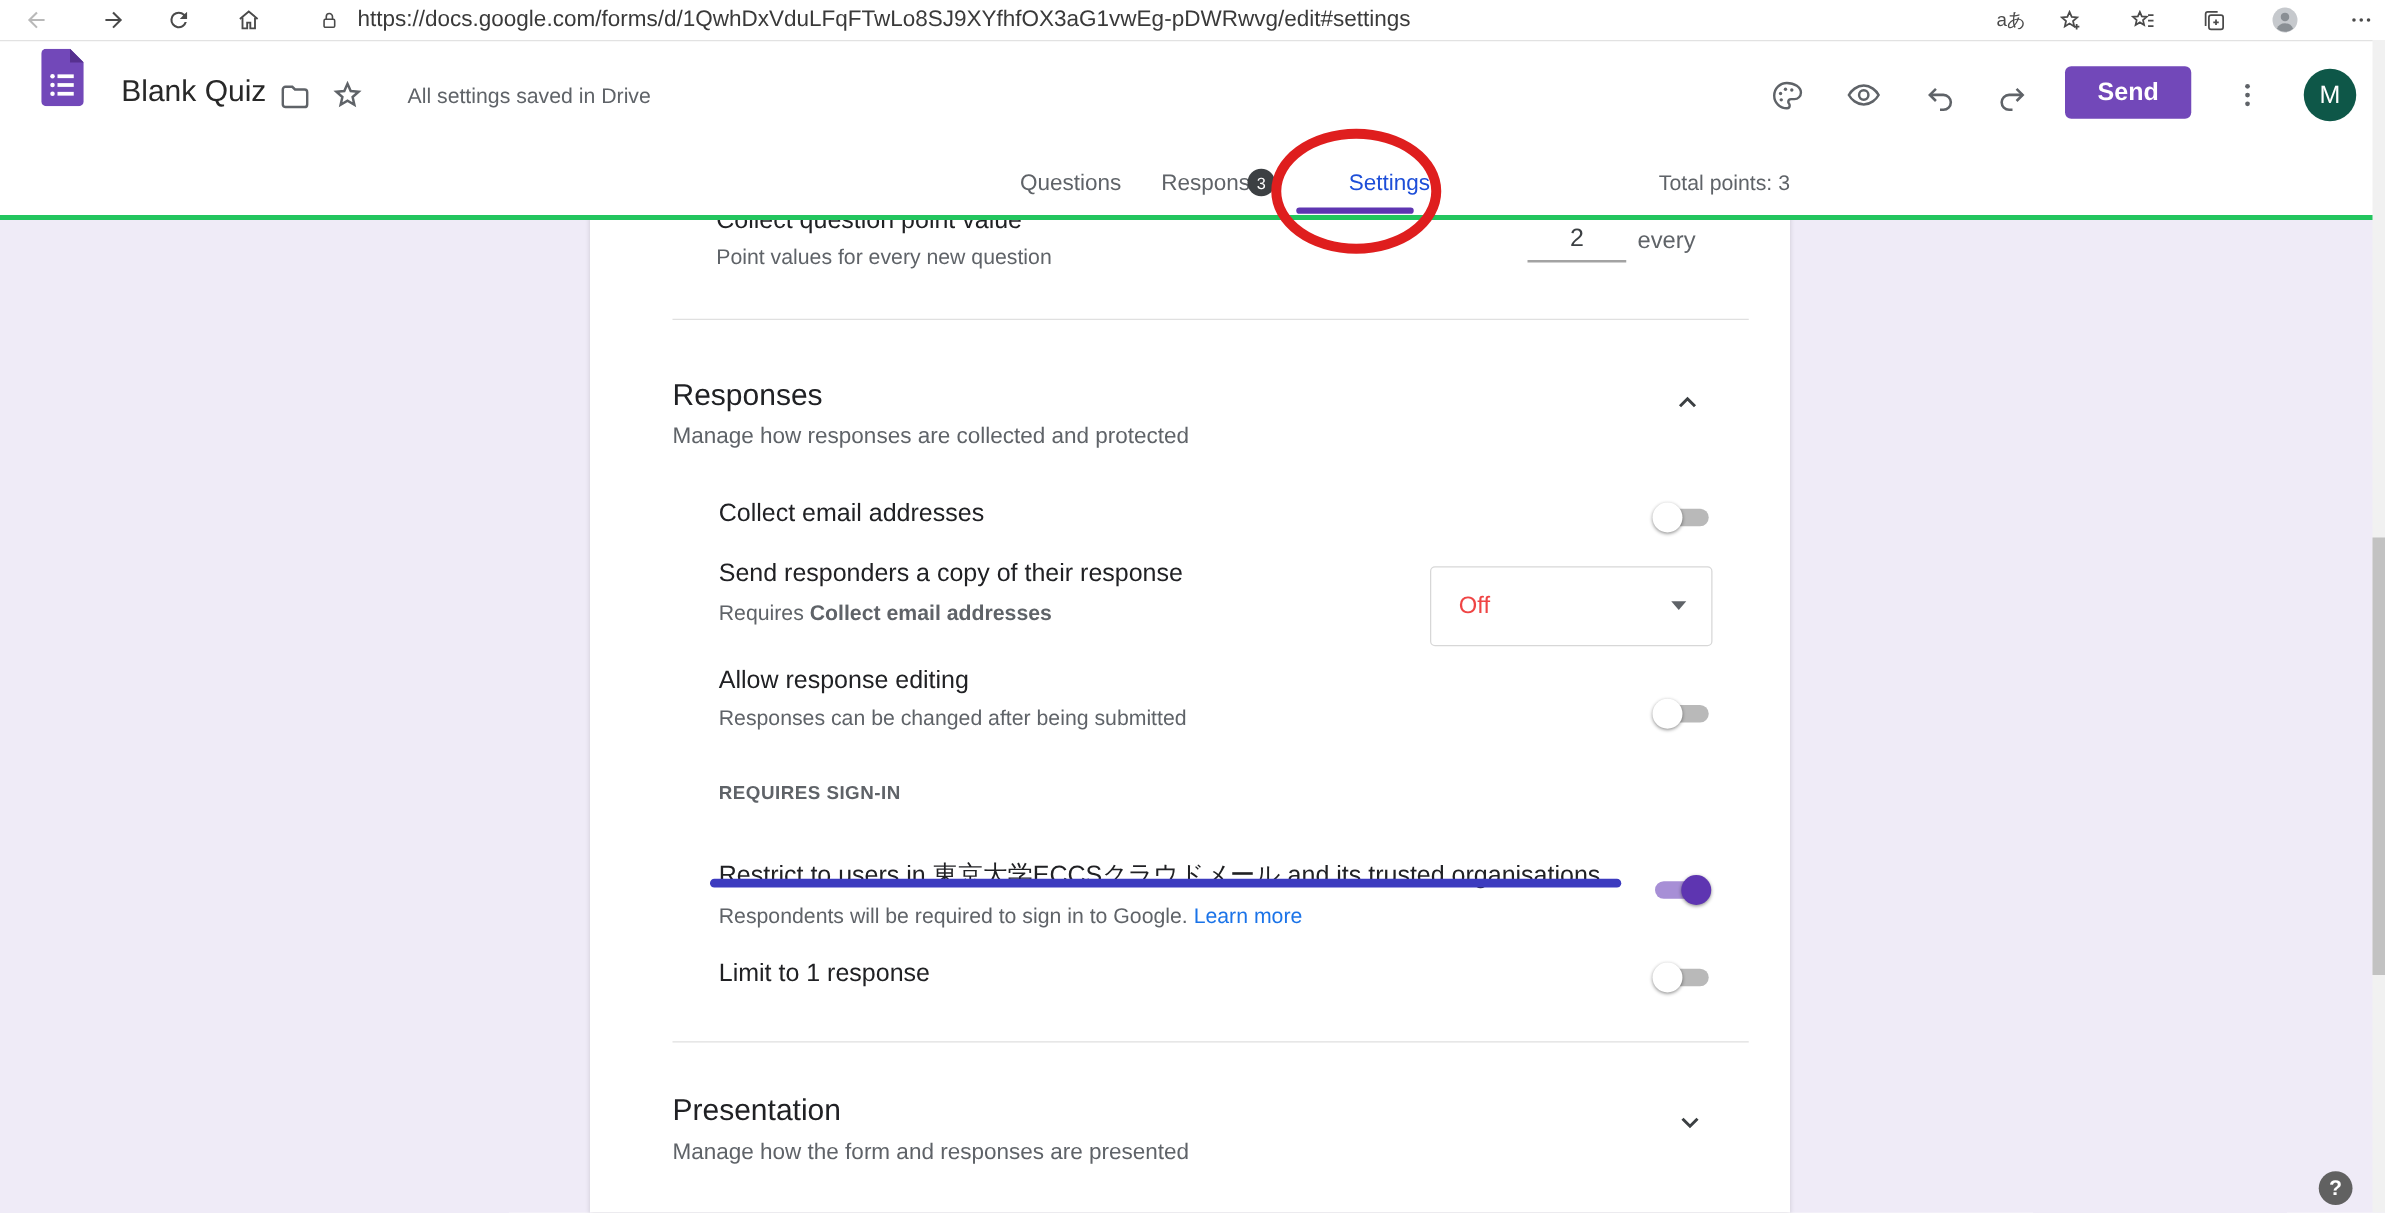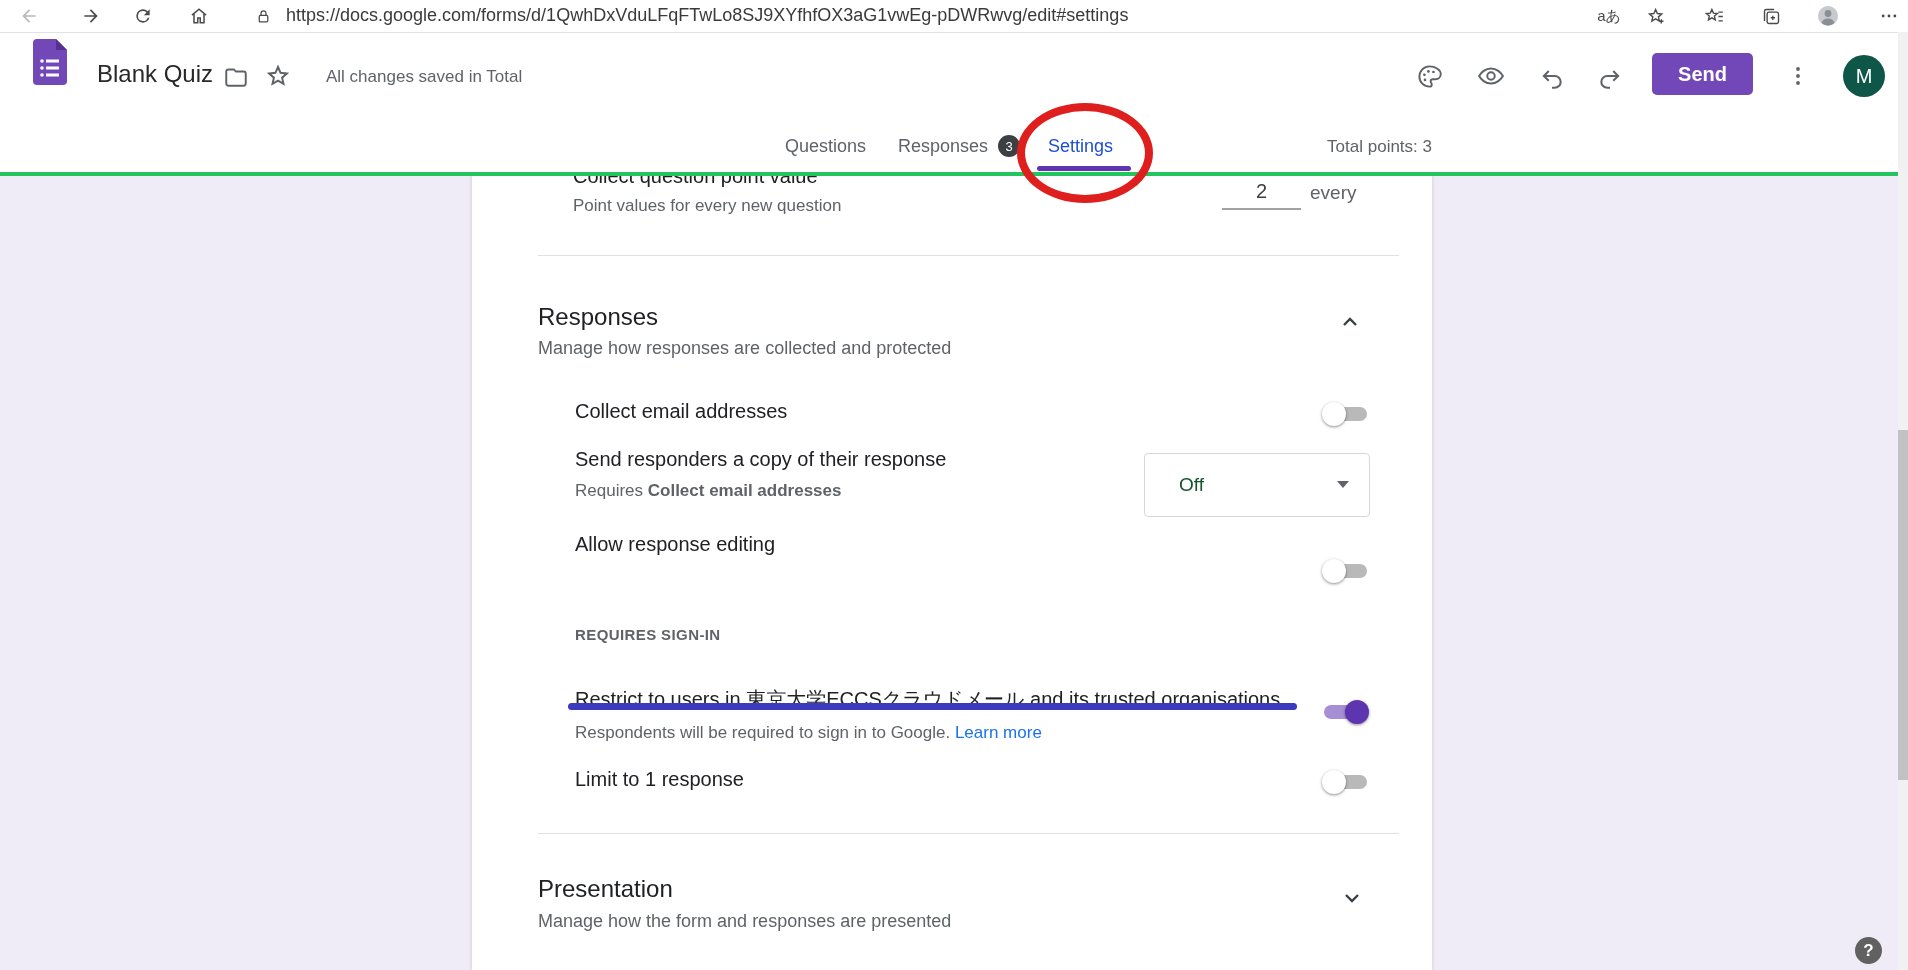--- a/index.html
+++ b/index.html
@@ -18,21 +18,21 @@
   
   #app-header{left:0;top:32px;width:1908px;height:140px;background:#fff;border-bottom:4px solid #22c55e;z-index:5;}
   #forms-logo{left:33px;top:7px;}
   #form-title{left:97px;top:28px;font-size:24px;color:#282828;}
   .hdr-icon{color:#5f6368;width:28px;height:28px;display:flex;align-items:center;justify-content:center;}
   #saved-status{left:326px;top:35px;font-size:17px;color:#5f6368;}
   #send-button{left:1652px;top:21px;width:101px;height:42px;background:#7248b9;border-radius:5px;
                color:#fff;font-size:20px;font-weight:bold;display:flex;align-items:center;justify-content:center;}
   #avatar{left:1843px;top:23px;width:42px;height:42px;border-radius:50%;background:#0e5748;color:#fff;
           font-size:20px;display:flex;align-items:center;justify-content:center;}
-  .tab{top:104px;font-size:18px;color:#5f6368;}
+  .tab{top:104px;font-size:18px;color:#5f6368;margin-left:31px;}
   #tab-settings{color:#1d4ed8;}
   #responses-badge{left:998px;top:103px;width:22px;height:22px;border-radius:50%;background:#3c4043;color:#fff;
                    font-size:13px;display:flex;align-items:center;justify-content:center;}
   #settings-indicator{left:1037px;top:134px;width:94px;height:5px;background:#5e35b1;border-radius:3px;}
   #total-points{left:1280px;top:105px;width:152px;font-size:17px;color:#5f6368;text-align:right;}
 
   
   #page-bg{left:0;top:172px;width:1908px;height:798px;background:#efebf7;}
   #card{left:472px;top:0;width:960px;height:798px;background:#fff;box-shadow:0 1px 4px rgba(0,0,0,.15);}
 
@@ -47,21 +47,21 @@
   .toggle .thumb{position:absolute;left:0;top:0;width:24px;height:24px;border-radius:50%;background:#fff;
                  box-shadow:0 1px 3px rgba(0,0,0,.45);}
   .toggle.on .track{background:#a78fd6;}
   .toggle.on .thumb{left:23px;background:#5e35b1;}
 
   #points-input{left:750px;top:4px;width:79px;height:32px;border-bottom:2px solid #a3a3a3;
                 font-size:20px;color:#3c4043;text-align:center;line-height:30px;}
   #points-unit{left:838px;top:10px;font-size:19px;color:#5f6368;}
 
   #copy-dropdown{left:672px;top:281px;width:224px;height:62px;border:1px solid #d7d7d7;border-radius:4px;background:#fff;}
-  #copy-dropdown .val{position:absolute;left:22px;top:20px;font-size:19px;color:#14532d;margin-left:12px;}
+  #copy-dropdown .val{position:absolute;left:22px;top:20px;font-size:19px;color:#ef4444;}
   #copy-dropdown .caret{position:absolute;right:20px;top:27px;width:0;height:0;
                         border-left:6px solid transparent;border-right:6px solid transparent;border-top:7px solid #5f6368;}
 
   #requires-heading{left:103px;top:454px;font-size:15px;font-weight:bold;letter-spacing:.4px;color:#5f6368;text-align:center;}
   .link{color:#1a73e8;}
 
   
   #red-circle{left:1017px;top:103px;width:136px;height:100px;border:8px solid #df1e1e;border-radius:50%;
               box-sizing:border-box;z-index:8;background:transparent;}
   #blue-underline{left:96px;top:531px;width:729px;height:7px;background:#3c3bbf;border-radius:4px;}
@@ -158,21 +158,21 @@
   <div class="abs hdr-icon" style="left:222px;top:31px">
     <svg width="26" height="26" viewBox="0 0 24 24" fill="none" stroke="currentColor" stroke-width="1.8">
         <path d="M3 7a2 2 0 0 1 2-2h5l2 2h7a2 2 0 0 1 2 2v9a2 2 0 0 1-2 2H5a2 2 0 0 1-2-2z"></path>
       </svg>
   </div>
   <div class="abs hdr-icon" style="left:264px;top:30px">
     <svg width="28" height="28" viewBox="0 0 24 24" fill="none" stroke="currentColor" stroke-width="1.7">
         <path d="M12 4.3l2.2 5 5.4.5-4.1 3.6 1.2 5.3L12 15.9l-4.7 2.8 1.2-5.3-4.1-3.6 5.4-.5z"></path>
       </svg>
   </div>
-  <div id="saved-status" class="abs">All changes saved in Total</div>
+  <div id="saved-status" class="abs">All settings saved in Drive</div>
 
   <div class="abs hdr-icon" style="left:1415px;top:30px">
     <svg width="27" height="27" viewBox="0 0 24 24" fill="none" stroke="currentColor" stroke-width="1.7">
       <path d="M12 3a9 9 0 1 0 0 18c1.2 0 2-.9 2-2 0-.5-.2-1-.5-1.3-.3-.4-.5-.8-.5-1.2 0-1.1.9-2 2-2h2.3c2.6 0 4.7-2 4.7-4.7C22 6.2 17.5 3 12 3z"></path>
       <circle cx="7.5" cy="10.5" r="1.2" fill="currentColor" stroke="none"></circle>
         <circle cx="11" cy="7.5" r="1.2" fill="currentColor" stroke="none"></circle>
       <circle cx="15.5" cy="8" r="1.2" fill="currentColor" stroke="none"></circle>
         <circle cx="8" cy="15" r="1.2" fill="currentColor" stroke="none"></circle>
     </svg>
   </div>
@@ -237,20 +237,21 @@
     </div>
 
     <div class="abs row-label" style="left:103px;top:276px">Send responders a copy of their response</div>
     <div class="abs row-desc" style="left:103px;top:309px"><span>Requires </span><b>Collect email addresses</b></div>
     <div id="copy-dropdown" class="abs">
       <span class="val">Off</span>
       <span class="caret"></span>
     </div>
 
     <div class="abs row-label" style="left:103px;top:361px">Allow response editing</div>
+    <div class="abs row-desc" style="left:103px;top:393px">Responses can be changed after being submitted</div>
     <div class="abs toggle" style="left:850px;top:387px">
       <span class="track"></span>
       <span class="thumb"></span>
     </div>
 
     <div id="requires-heading" class="abs">REQUIRES SIGN-IN</div>
 
     <div class="abs row-label" style="left:103px;top:514px">Restrict to users in 東京大学ECCSクラウドメール and its trusted organisations</div>
     <div id="blue-underline" class="abs"></div>
     <div class="abs row-desc" style="left:103px;top:551px"><span>Respondents will be required to sign in to Google. </span><span class="link">Learn more</span></div>

